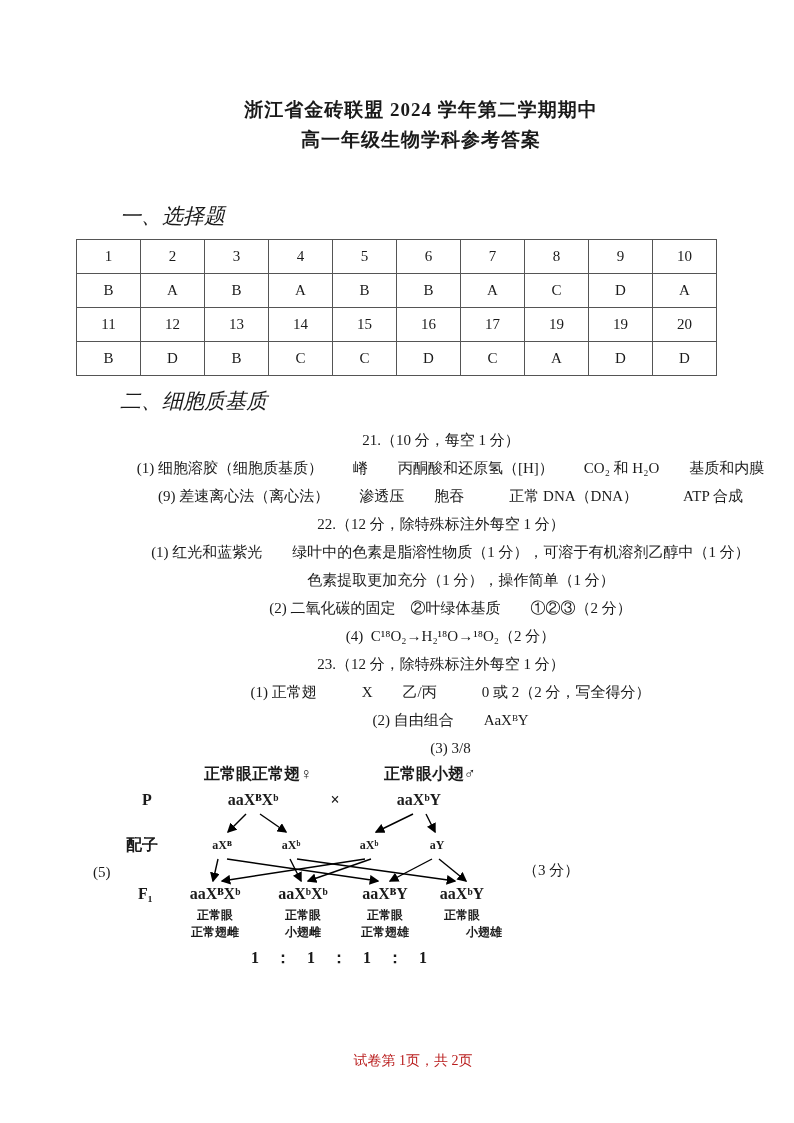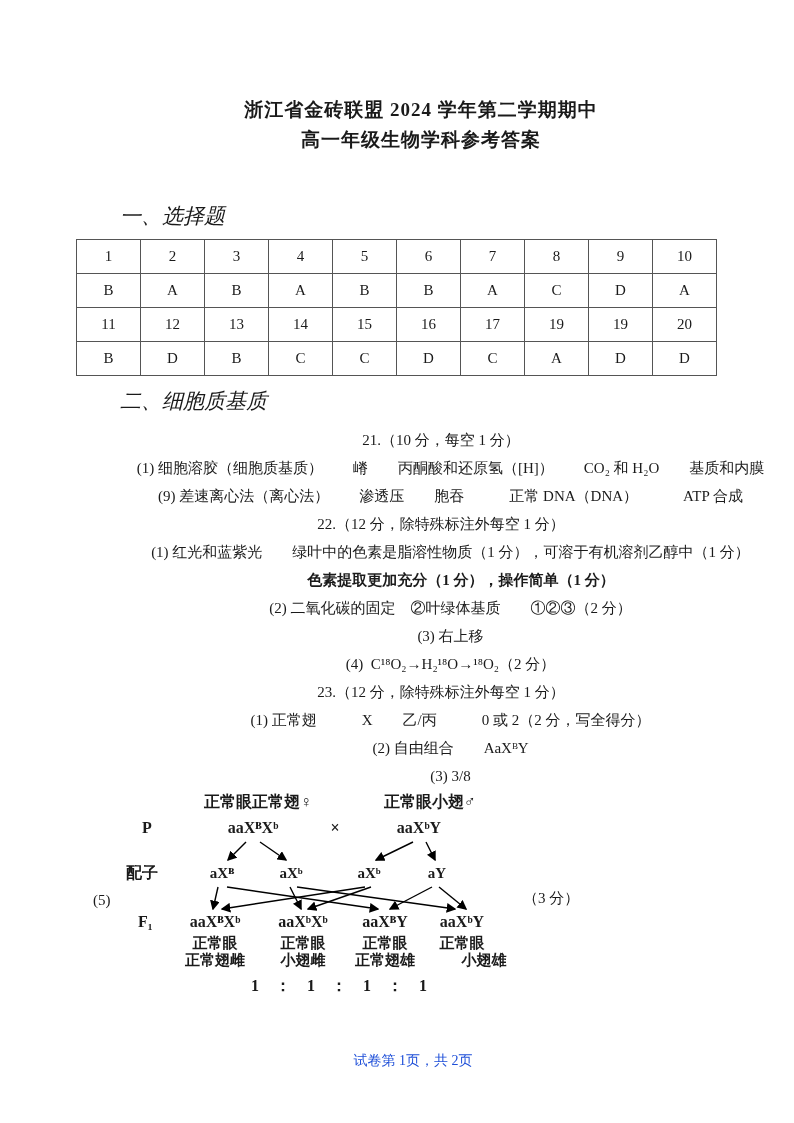--- a/index.html
+++ b/index.html
@@ -13,28 +13,28 @@
   .titles { padding-top:98px; text-align:center;padding-left:48px; }
   .title { font-size:19px; font-weight:bold; line-height:24px; letter-spacing:1px; }
   .title + .title { margin-top:6px; }
   .sec-heading { margin-left:120px; font-size:21px;font-style:italic; }
   .sec1-heading { margin-top:50px; }
   table.answers { border-collapse:collapse; table-layout:fixed; width:641px; margin:9px 0 0 76px; }
   table.answers td { border:1px solid #555; height:34px; text-align:center; vertical-align:middle; font-size:15px; background:#fff; }
   .qa { margin-left:88px; margin-top:11px; line-height:28px;text-align:center; }
   .qa .line { white-space:pre; }
   .qa .ans { margin-left:19px; }
-  .qa .cont { margin-left:40px;font-weight:bold; }
+  .qa .cont { margin-left:40px; }
   .diagram { position:relative; height:214px; margin-top:2px; font-weight:bold; font-size:16px; }
   .diagram .abs { position:absolute; white-space:pre; line-height:20px; }
   .diagram .ctr { transform:translateX(-50%); }
-  .diagram .sm { font-size:15px; }
+  .diagram .sm { font-size:12px; }
   .diagram .normal { font-weight:normal; font-size:15px; }
   .diagram svg { position:absolute; left:0; top:0; }
-  .footer { position:absolute; left:0; right:0; top:1052px; text-align:center; font-size:14px; color:#1d4ed8;padding-left:32px; }
+  .footer { position:absolute; left:0; right:0; top:1052px; text-align:center; font-size:14px; color:#b91c1c;padding-left:32px; }
 </style>
 </head>
 <body>
 
 <div class="page">
 
   <div class="titles">
     <div class="title">浙江省金砖联盟 2024 学年第二学期期中</div>
     <div class="title">高一年级生物学科参考答案</div>
   </div>
@@ -98,21 +98,20 @@
 
   <div class="qa">
     <div class="line">21.（10 分，每空 1 分）</div>
     <div class="line ans">(1) 细胞溶胶（细胞质基质）　　嵴　　丙酮酸和还原氢（[H]）　　CO₂ 和 H₂O　　基质和内膜</div>
     <div class="line ans">(9) 差速离心法（离心法）　　渗透压　　胞吞　　　正常 DNA（DNA）　　　ATP 合成</div>
 
     <div class="line">22.（12 分，除特殊标注外每空 1 分）</div>
     <div class="line ans">(1) 红光和蓝紫光　　绿叶中的色素是脂溶性物质（1 分），可溶于有机溶剂乙醇中（1 分）</div>
     <div class="line cont">色素提取更加充分（1 分），操作简单（1 分）</div>
     <div class="line ans">(2) 二氧化碳的固定　②叶绿体基质　　①②③（2 分）</div>
-    <div class="line ans">(3) 右上移</div>
     <div class="line ans">(4)  C¹⁸O₂→H₂¹⁸O→¹⁸O₂（2 分）</div>
 
     <div class="line">23.（12 分，除特殊标注外每空 1 分）</div>
     <div class="line ans">(1) 正常翅　　　X　　乙/丙　　　0 或 2（2 分，写全得分）</div>
     <div class="line ans">(2) 自由组合　　AaXᴮY</div>
     <div class="line ans">(3) 3/8</div>
   </div>
 
   <div class="diagram">
     <svg width="794" height="214">

